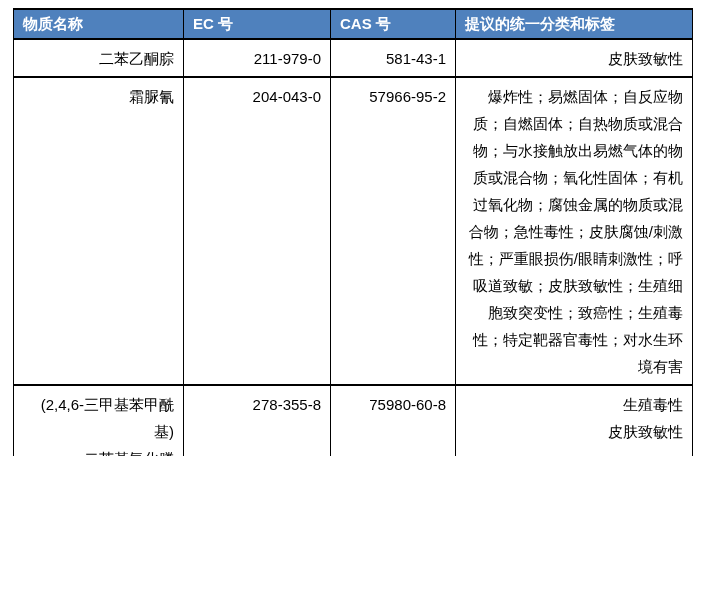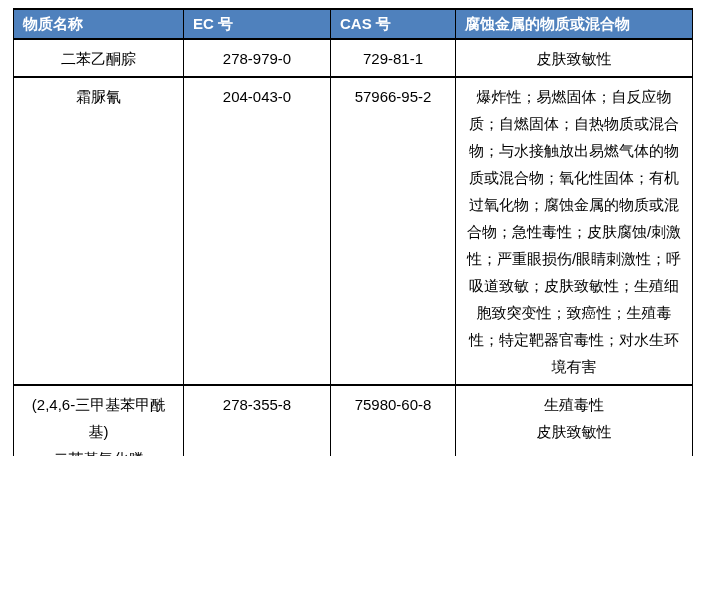--- a/index.html
+++ b/index.html
@@ -37,21 +37,21 @@
     font-size: 15px;
     font-weight: bold;
     text-align: left;
     padding: 5px 9px;
     line-height: 18px;
     white-space: nowrap;
   }
   table.substance-table td {
     font-size: 15px;
     color: #000000;
-    text-align: center;
+    text-align: right;
     vertical-align: top;
     padding: 5px 9px 4px 9px;
     line-height: 27px;
     white-space: pre-line;
     word-break: break-all;
   }
   col.c-name  { width: 170px; }
   col.c-ec    { width: 147px; }
   col.c-cas   { width: 125px; }
   col.c-class { width: 237px; }
@@ -65,28 +65,28 @@
       <col class="c-name">
       <col class="c-ec">
       <col class="c-cas">
       <col class="c-class">
     </colgroup>
     <thead>
       <tr>
         <th>物质名称</th>
         <th>EC 号</th>
         <th>CAS 号</th>
-        <th>腐蚀金属的物质或混合物</th>
+        <th>提议的统一分类和标签</th>
       </tr>
     </thead>
     <tbody>
       <tr>
         <td>二苯乙酮腙</td>
-        <td>278-979-0</td>
-        <td>729-81-1</td>
+        <td>211-979-0</td>
+        <td>581-43-1</td>
         <td>皮肤致敏性</td>
       </tr>
       <tr>
         <td>霜脲氰</td>
         <td>204-043-0</td>
         <td>57966-95-2</td>
         <td>爆炸性；易燃固体；自反应物质；自燃固体；自热物质或混合物；与水接触放出易燃气体的物质或混合物；氧化性固体；有机过氧化物；腐蚀金属的物质或混合物；急性毒性；皮肤腐蚀/刺激性；严重眼损伤/眼睛刺激性；呼吸道致敏；皮肤致敏性；生殖细胞致突变性；致癌性；生殖毒性；特定靶器官毒性；对水生环境有害</td>
       </tr>
       <tr>
         <td>(2,4,6-三甲基苯甲酰基)

